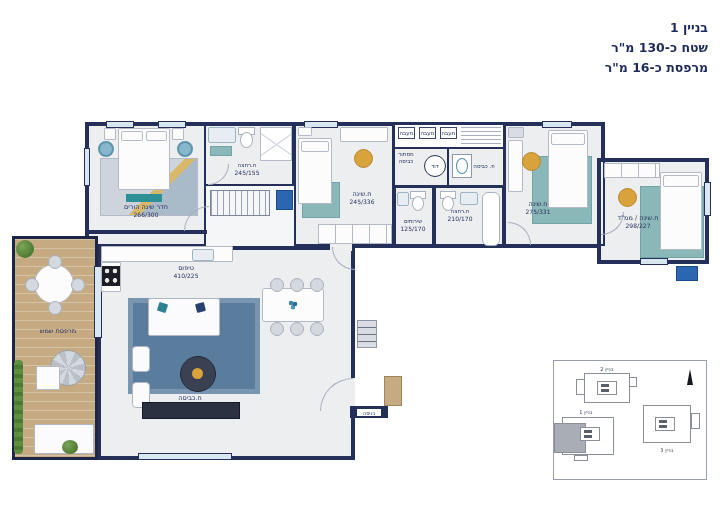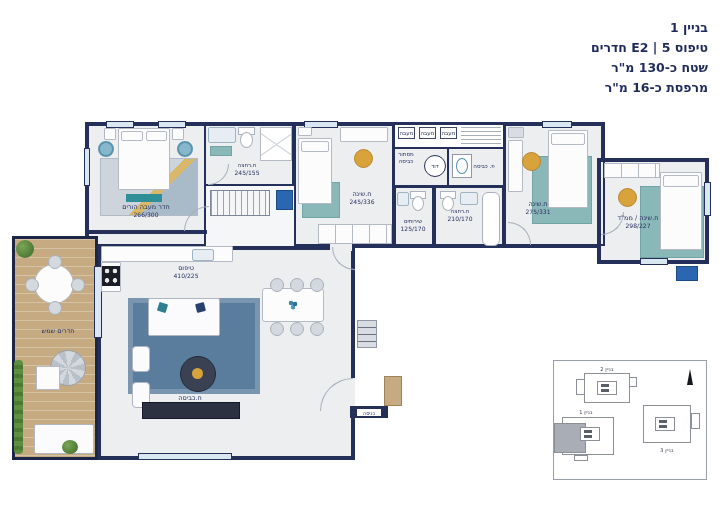--- a/index.html
+++ b/index.html
@@ -76,21 +76,20 @@
   .ilbl{position:absolute;font-size:5px;color:#3a4252;transform:translateX(-50%);direction:rtl;white-space:nowrap;}
   .north{position:absolute;width:0;height:0;border-left:3px solid transparent;border-right:3px solid transparent;border-bottom:16px solid #15181d;}
 </style>
 </head>
 <body>
 
 <div class="page">
 
   <div class="header">
     <div>בניין 1</div>
-    <div>טיפוס E2 | 5 חדרים</div>
     <div>שטח כ-130 מ"ר</div>
     <div>מרפסת כ-16 מ"ר</div>
   </div>
 
   <div class="r slab" style="left:85px;top:122px;width:520px;height:126px"></div>
   <div class="r slab" style="left:597px;top:158px;width:112px;height:106px"></div>
   <div class="r slab" style="left:97px;top:246px;width:258px;height:214px"></div>
   <div class="r deck" style="left:12px;top:236px;width:86px;height:224px"></div>
 
   <div class="r room" style="left:204px;top:122px;width:90px;height:64px"></div>
@@ -224,21 +223,21 @@
   <div class="chaircirc" style="left:25px;top:278px;width:12px;height:12px"></div>
   <div class="chaircirc" style="left:71px;top:278px;width:12px;height:12px"></div>
   <div class="parasol" style="left:50px;top:350px;width:34px;height:34px"></div>
   <div class="furn" style="left:36px;top:366px;width:24px;height:24px"></div>
   <div class="sofa" style="left:34px;top:424px;width:58px;height:28px"></div>
   <div class="plant" style="left:16px;top:240px;width:18px;height:18px"></div>
   <div class="plantstrip" style="left:14px;top:360px;width:9px;height:94px"></div>
   <div class="plant" style="left:62px;top:440px;width:16px;height:14px"></div>
 
   <div class="lbl" style="left:146px;top:203px">
-    <div>חדר מעבה הורים</div>
+    <div>חדר שינה הורים</div>
     <div class="dims">266/300</div>
   </div>
   <div class="lbl sm" style="left:247px;top:162px">
     <div>ח.רחצה</div>
     <div class="dims">245/155</div>
   </div>
   <div class="lbl" style="left:362px;top:190px">
     <div>ח.שינה</div>
     <div class="dims">245/336</div>
   </div>
@@ -265,21 +264,21 @@
     <div class="dims">298/227</div>
   </div>
   <div class="lbl" style="left:186px;top:264px">
     <div>טיפוס</div>
     <div class="dims">410/225</div>
   </div>
   <div class="lbl" style="left:190px;top:394px">
     <div>ח.כביסה</div>
   </div>
   <div class="lbl" style="left:58px;top:327px">
-    <div>חדרים שמש</div>
+    <div>מרפסת שמש</div>
   </div>
 
   <div class="inset" style="left:553px;top:360px;width:152px;height:118px">
     <div class="north" style="left:133px;top:8px"></div>
     <div class="ilbl" style="left:53px;top:5px">בניין 2</div>
     <div class="bout" style="left:30px;top:12px;width:46px;height:30px"></div>
     <div class="bout" style="left:22px;top:18px;width:9px;height:16px"></div>
     <div class="bout" style="left:75px;top:16px;width:8px;height:10px"></div>
     <div class="bout" style="left:43px;top:20px;width:20px;height:14px"></div>
     <div class="bslit" style="left:47px;top:23px;width:8px;height:3px"></div>

